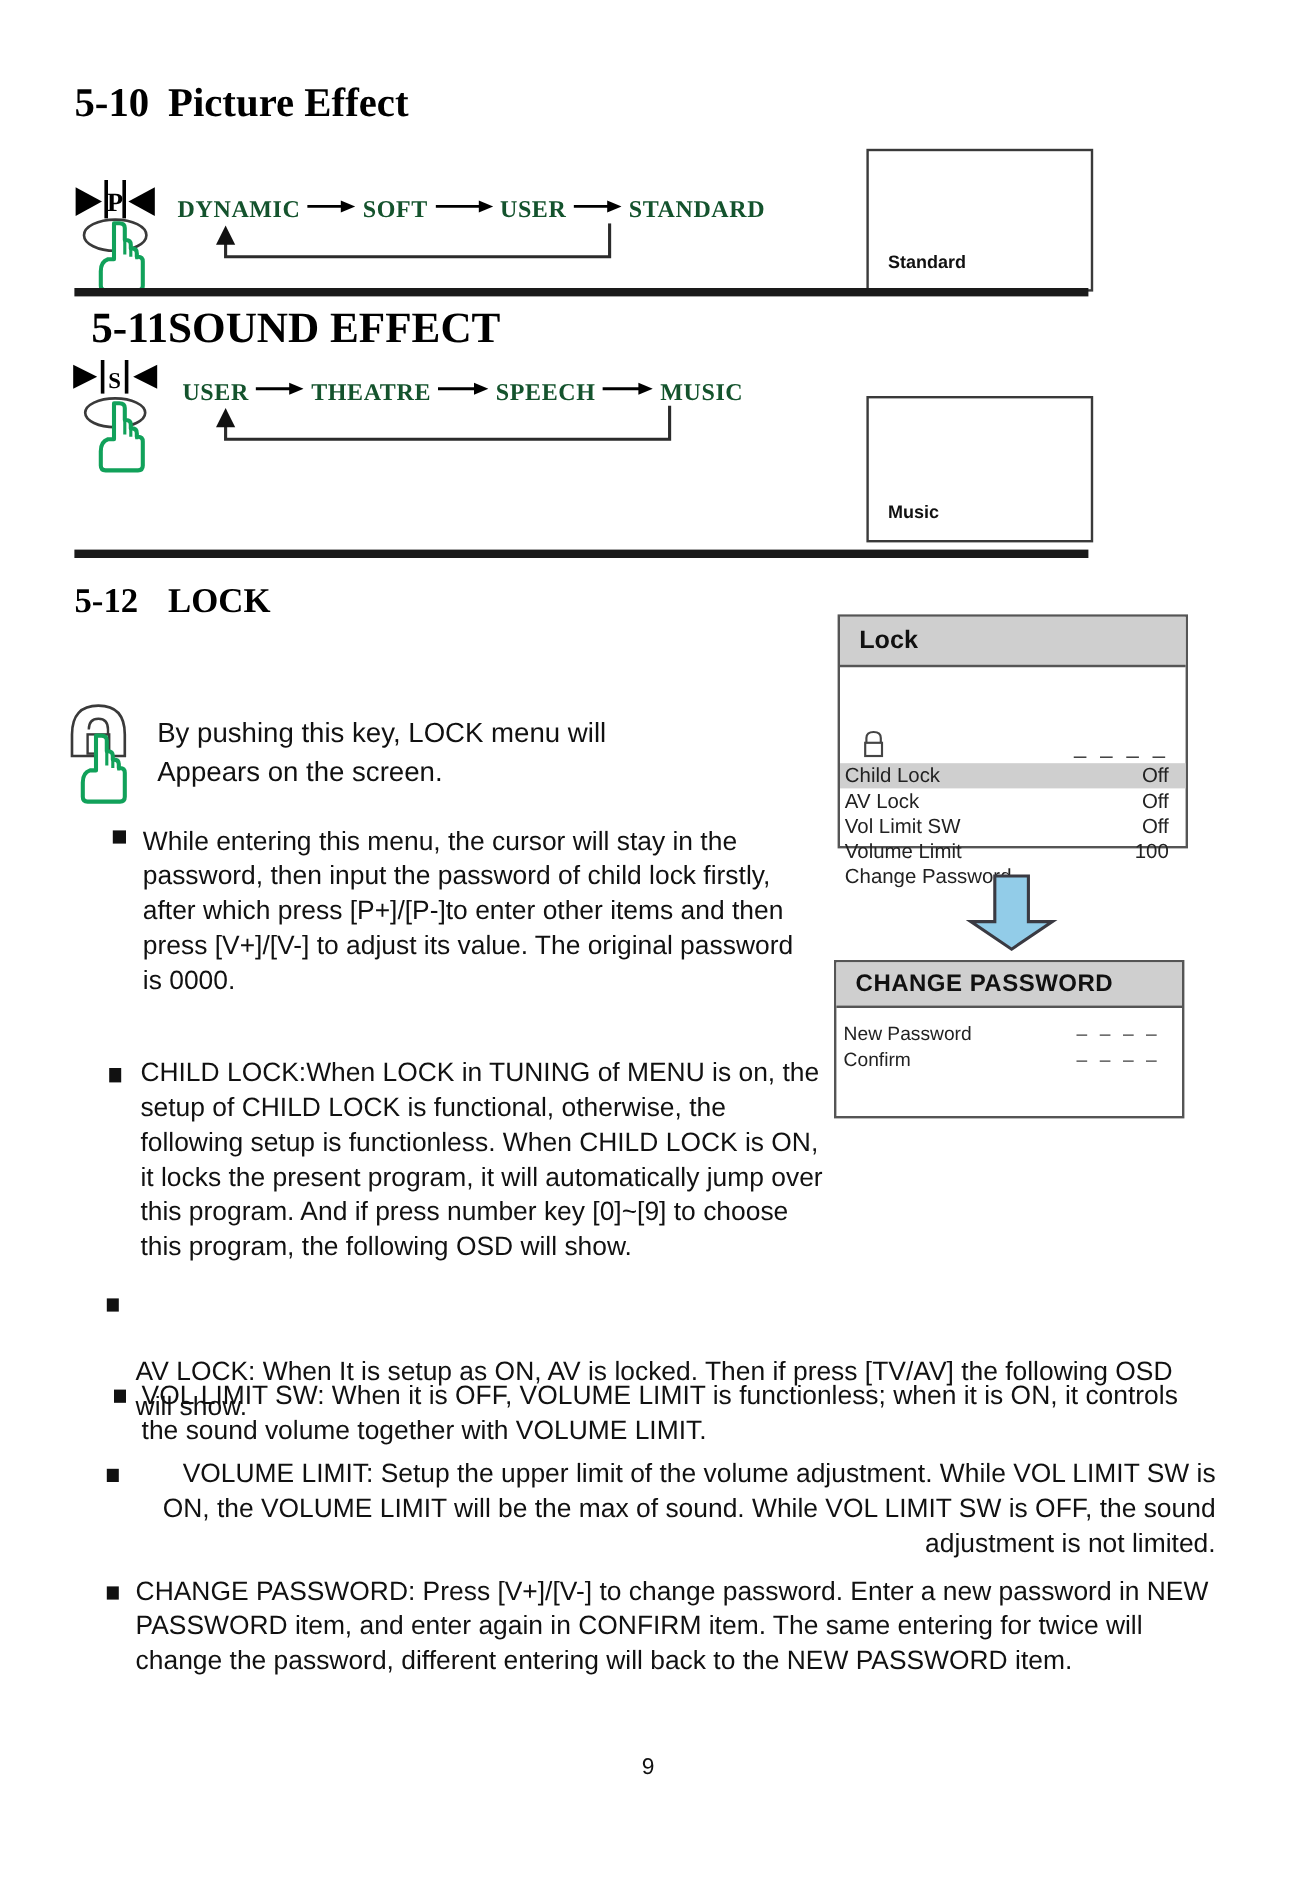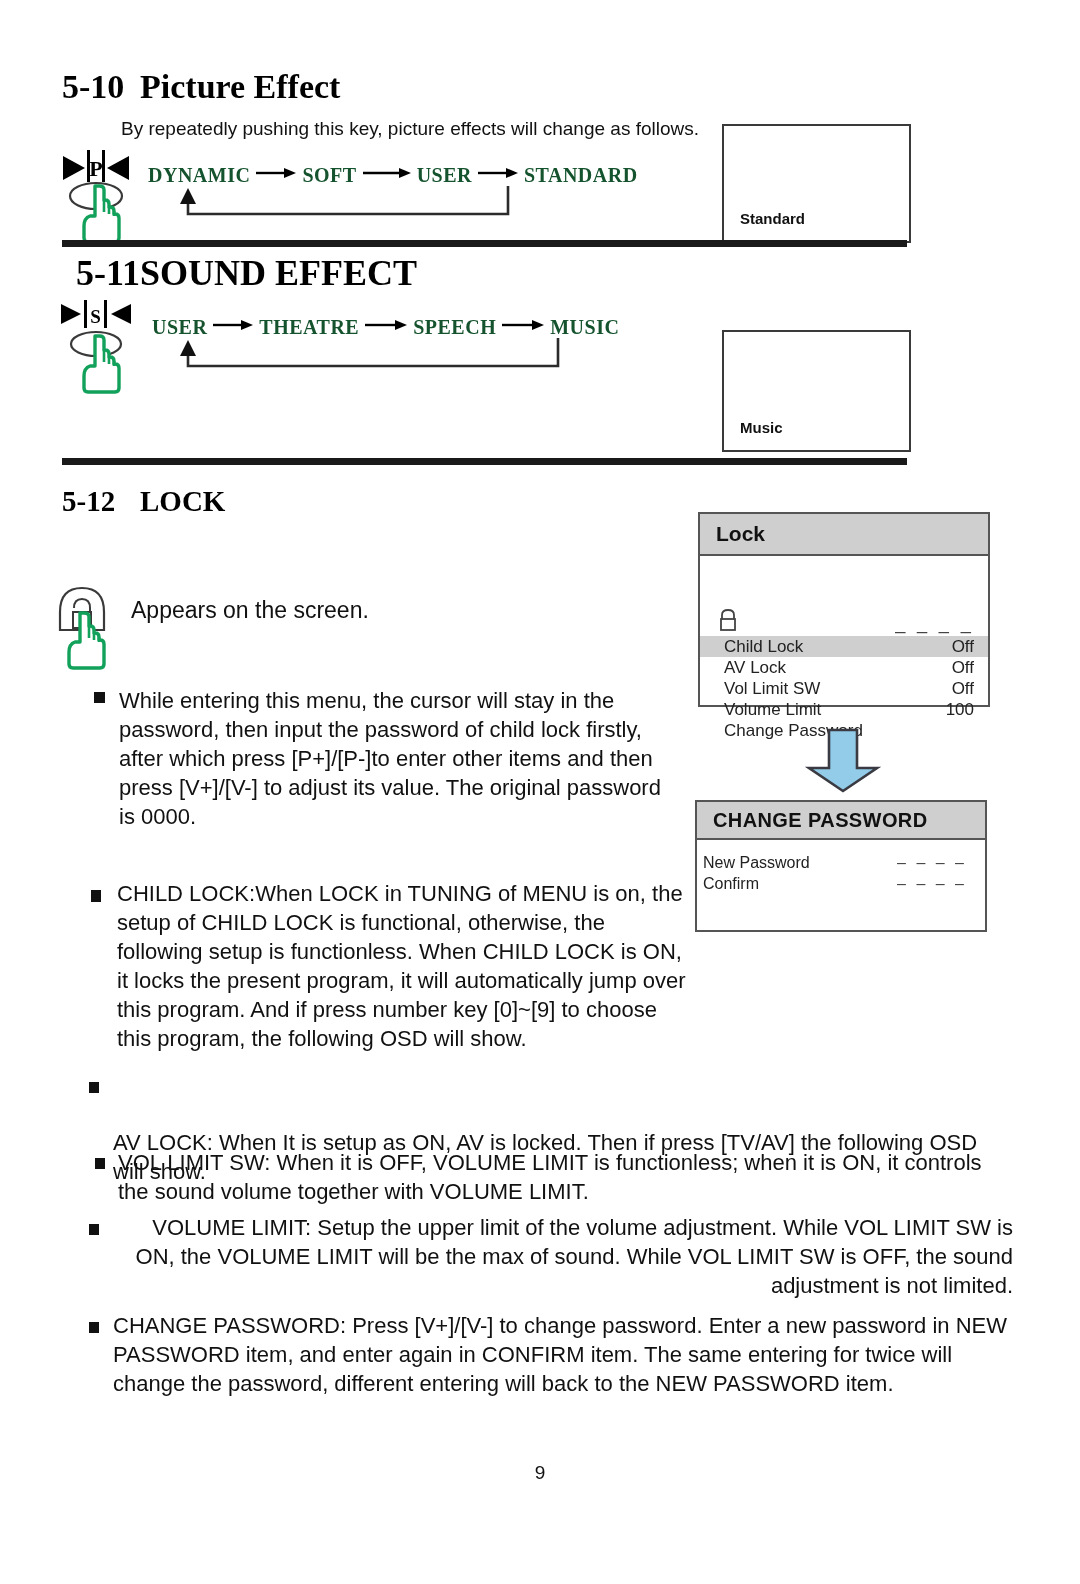--- a/index.html
+++ b/index.html
@@ -51,21 +51,21 @@
   
   #lockOsd{position:absolute;left:698px;top:512px;width:292px;height:195px;
            border:2px solid #555;background:#fff;box-sizing:border-box;}
   #lockOsd .osd-title{height:42px;background:#cfcfcf;border-bottom:2px solid #555;
            font-size:21px;font-weight:bold;color:#111;display:flex;align-items:center;padding-left:16px;box-sizing:border-box;}
   #lockOsd .osd-body{position:relative;padding:8px 0 0 0;}
   .padlock{position:absolute;left:17px;top:52px;}
   .pwdash{position:absolute;right:14px;top:64px;font-size:19px;letter-spacing:3px;color:#444;}
   .osd-rows{position:absolute;left:0;right:0;top:80px;}
   .osd-row{display:flex;justify-content:space-between;align-items:center;
-           font-size:17px;color:#222;padding:0 14px 0 24px;height:21px;box-sizing:border-box;}
+           font-size:17px;color:#222;padding:0 14px 0 4px;height:21px;box-sizing:border-box;}
   .osd-row.sel{background:#cfcfcf;}
 
   
   #blueArrow{position:absolute;left:795px;top:728px;}
 
   
   #cpOsd{position:absolute;left:695px;top:800px;width:292px;height:132px;
          border:2px solid #555;background:#fff;box-sizing:border-box;}
   #cpOsd .osd-title{height:38px;background:#cfcfcf;border-bottom:2px solid #555;
          font-size:20px;font-weight:bold;letter-spacing:.4px;color:#111;display:flex;align-items:center;padding-left:16px;box-sizing:border-box;}
@@ -79,21 +79,20 @@
 </style>
 </head>
 <body>
 
 <div class="page">
 
   <div class="sec-head" id="h510">
     <span class="sec-num">5-10</span><span class="sec-title">Picture Effect</span>
   </div>
 
-  <div class="intro" style="left:121px;top:118px;">By repeatedly pushing this key, picture effects will change as follows.</div>
 
   <div class="keyicon" style="left:57px;top:138px;">
     <svg width="78" height="105" viewBox="0 0 78 105">
 
       <polygon points="6,18 28,30 6,42" fill="#000"></polygon>
 
       <polygon points="72,18 50,30 72,42" fill="#000"></polygon>
 
       <rect x="30" y="12" width="3" height="32" fill="#000"></rect>
       <rect x="45" y="12" width="3" height="32" fill="#000"></rect>
@@ -199,20 +198,21 @@
 
       <path d="M22 28 Q22 19 30 19 Q38 19 38 28 L38 33" fill="none" stroke="#3a3a3a" stroke-width="2"></path>
       <rect x="21" y="32" width="18" height="16" fill="none" stroke="#3a3a3a" stroke-width="2"></rect>
 
       <path d="M28 33 L28 62 L23 62 Q17 64 17 72 L17 84 Q17 88 21 88 L48 88 Q52 88 52 84 L52 64 Q52 60 48 60 L47 60 L47 57 Q47 53 43 53 L42 53 L42 50 Q42 46 38 46 L37 46 L37 37 Q37 33 32.5 33 Z" fill="#fff" stroke="#11a15a" stroke-width="3.4" stroke-linejoin="round"></path>
       <path d="M37 46 L37 58 M42 53 L42 60 M47 57 L47 62" fill="none" stroke="#11a15a" stroke-width="2.6"></path>
     </svg>
   </div>
 
   <div class="bodytext" style="left:131px;top:594px;width:470px;font-size:23px;line-height:33px;">
+    <div>By pushing this key, LOCK menu will</div>
     <div>Appears on the screen.</div>
   </div>
 
   <div class="bullet" style="left:94px;top:692px;"></div>
   <div class="bodytext" style="left:119px;top:686px;width:560px;">While entering this menu, the cursor will stay in the password, then input the password of child lock firstly, after which press [P+]/[P-]to enter other items and then press [V+]/[V-] to adjust its value. The original password is 0000.</div>
 
   <div class="bullet" style="left:91px;top:890px;width:10px;height:12px;"></div>
   <div class="bodytext" id="childLockPara" style="left:117px;top:879px;width:900px;"><div style="float: right; width: 330px; height: 120px;"></div>CHILD LOCK:When LOCK in TUNING of MENU is on, the setup of CHILD LOCK is functional, otherwise, the following setup is functionless. When CHILD LOCK is ON, it locks the present program, it will  automatically jump over this program. And if press number key [0]~[9] to choose this program, the following OSD will show.</div>
 
   <div class="bullet" style="left:89px;top:1082px;width:10px;height:11px;"></div>

